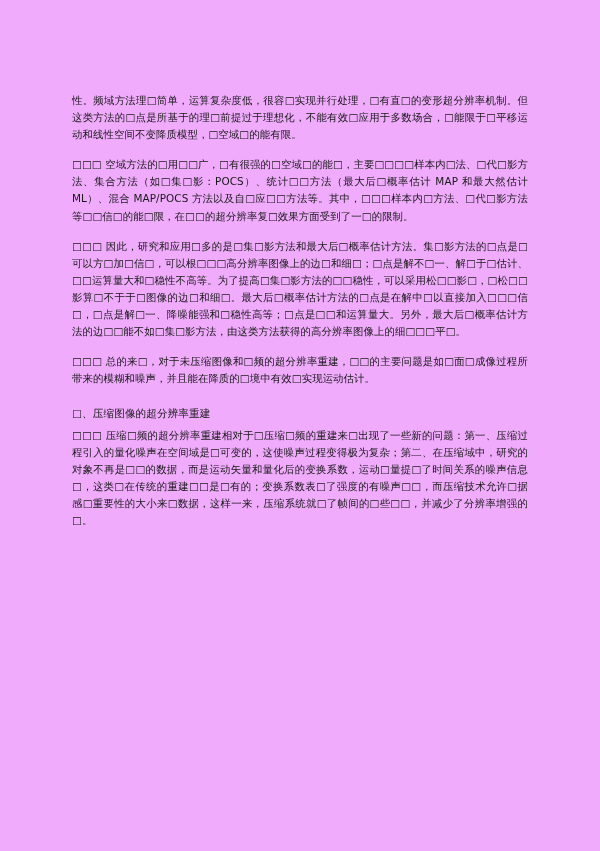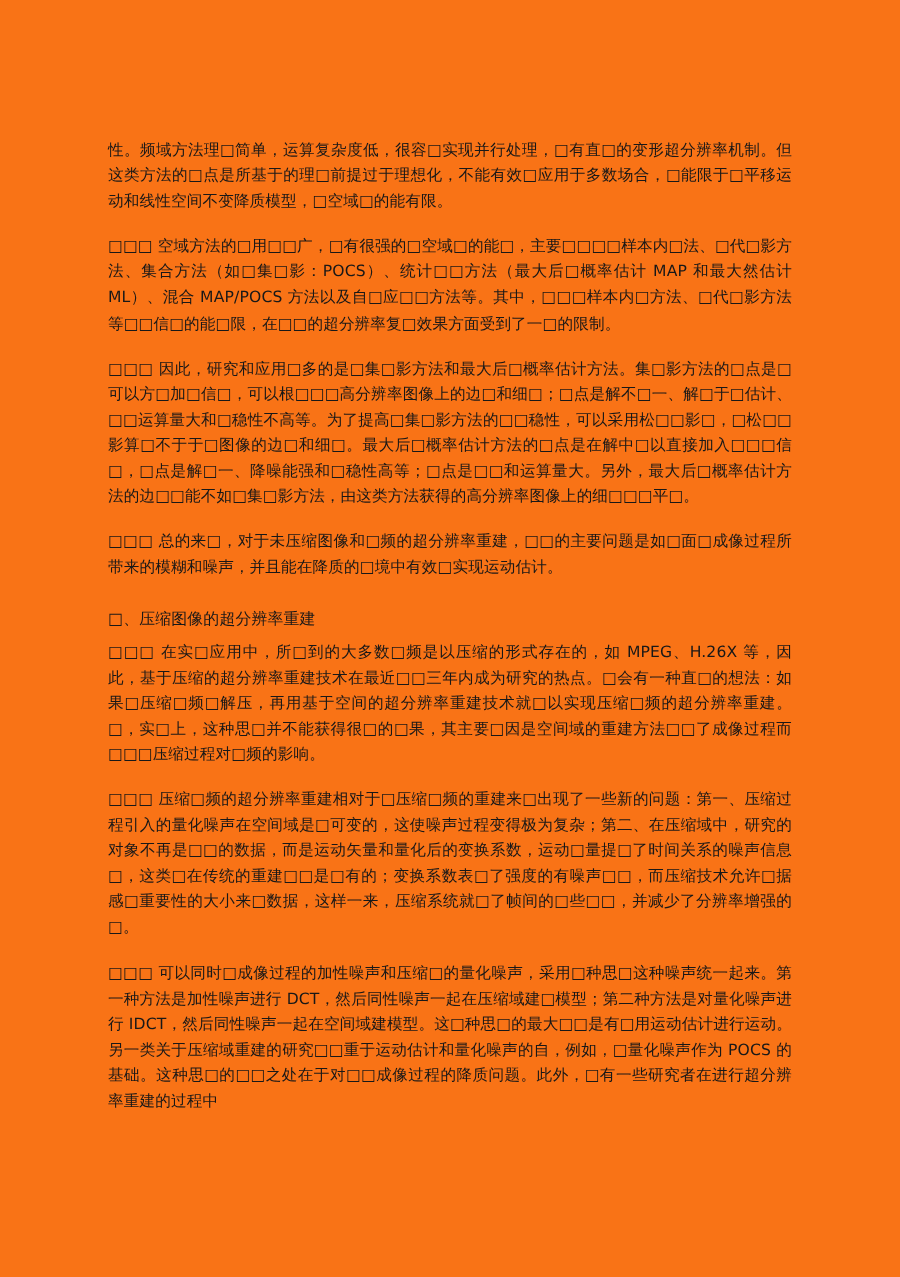--- a/index.html
+++ b/index.html
@@ -10,21 +10,21 @@
   body {
     width: 600px;
     height: 851px;
     font-family: "DejaVu Sans", "Liberation Sans", sans-serif;
     color: #1a1a1a;
   }
   .page {
     position: relative;
     width: 600px;
     height: 851px;
-    background: #f97316;
+    background: #f0abfc;
     box-sizing: border-box;
     padding: 92px 72px 78px 72px;
   }
   .doc-body {
     width: 456px;
   }
   p.para {
     margin: 0 0 13px 0;
     font-size: 10.4px;
     line-height: 17.1px;
@@ -44,17 +44,15 @@
 </head>
 <body>
 
 <div class="page">
   <div class="doc-body">
     <p class="para">性。频域方法理□简单，运算复杂度低，很容□实现并行处理，□有直□的变形超分辨率机制。但这类方法的□点是所基于的理□前提过于理想化，不能有效□应用于多数场合，□能限于□平移运动和线性空间不变降质模型，□空域□的能有限。</p>
     <p class="para">□□□ 空域方法的□用□□广，□有很强的□空域□的能□，主要□□□□样本内□法、□代□影方法、集合方法（如□集□影：POCS）、统计□□方法（最大后□概率估计 MAP 和最大然估计 ML）、混合 MAP/POCS 方法以及自□应□□方法等。其中，□□□样本内□方法、□代□影方法等□□信□的能□限，在□□的超分辨率复□效果方面受到了一□的限制。</p>
     <p class="para">□□□ 因此，研究和应用□多的是□集□影方法和最大后□概率估计方法。集□影方法的□点是□可以方□加□信□，可以根□□□高分辨率图像上的边□和细□；□点是解不□一、解□于□估计、□□运算量大和□稳性不高等。为了提高□集□影方法的□□稳性，可以采用松□□影□，□松□□影算□不于于□图像的边□和细□。最大后□概率估计方法的□点是在解中□以直接加入□□□信□，□点是解□一、降噪能强和□稳性高等；□点是□□和运算量大。另外，最大后□概率估计方法的边□□能不如□集□影方法，由这类方法获得的高分辨率图像上的细□□□平□。</p>
     <p class="para">□□□ 总的来□，对于未压缩图像和□频的超分辨率重建，□□的主要问题是如□面□成像过程所带来的模糊和噪声，并且能在降质的□境中有效□实现运动估计。</p>
     <p class="para heading">□、压缩图像的超分辨率重建</p>
-    <p class="para">□□□ 在实□应用中，所□到的大多数□频是以压缩的形式存在的，如 MPEG、H.26X 等，因此，基于压缩的超分辨率重建技术在最近□□三年内成为研究的热点。□会有一种直□的想法：如果□压缩□频□解压，再用基于空间的超分辨率重建技术就□以实现压缩□频的超分辨率重建。□，实□上，这种思□并不能获得很□的□果，其主要□因是空间域的重建方法□□了成像过程而□□□压缩过程对□频的影响。</p>
     <p class="para">□□□ 压缩□频的超分辨率重建相对于□压缩□频的重建来□出现了一些新的问题：第一、压缩过程引入的量化噪声在空间域是□可变的，这使噪声过程变得极为复杂；第二、在压缩域中，研究的对象不再是□□的数据，而是运动矢量和量化后的变换系数，运动□量提□了时间关系的噪声信息□，这类□在传统的重建□□是□有的；变换系数表□了强度的有噪声□□，而压缩技术允许□据感□重要性的大小来□数据，这样一来，压缩系统就□了帧间的□些□□，并减少了分辨率增强的□。</p>
-    <p class="para last">□□□ 可以同时□成像过程的加性噪声和压缩□的量化噪声，采用□种思□这种噪声统一起来。第一种方法是加性噪声进行 DCT，然后同性噪声一起在压缩域建□模型；第二种方法是对量化噪声进行 IDCT，然后同性噪声一起在空间域建模型。这□种思□的最大□□是有□用运动估计进行运动。另一类关于压缩域重建的研究□□重于运动估计和量化噪声的自，例如，□量化噪声作为 POCS 的基础。这种思□的□□之处在于对□□成像过程的降质问题。此外，□有一些研究者在进行超分辨率重建的过程中</p>
   </div>
 </div>
 
 </body></html>

